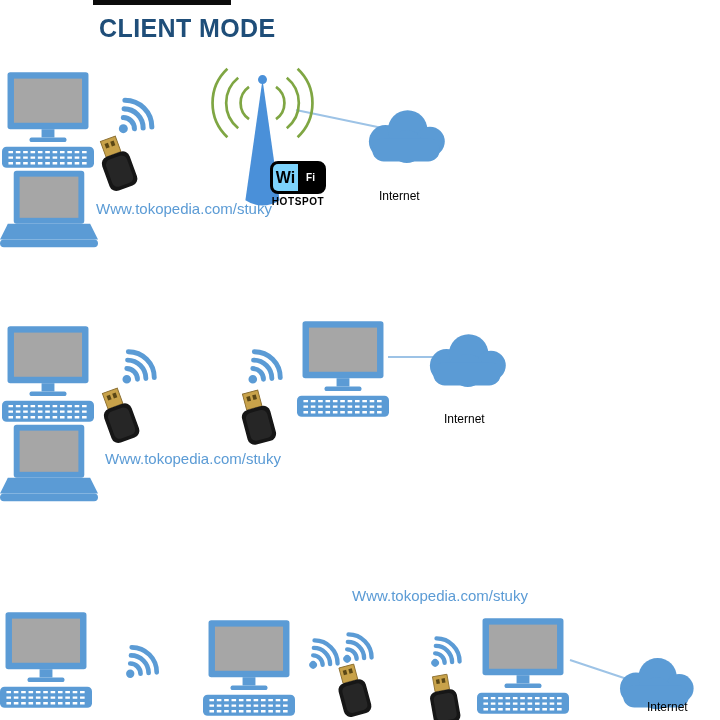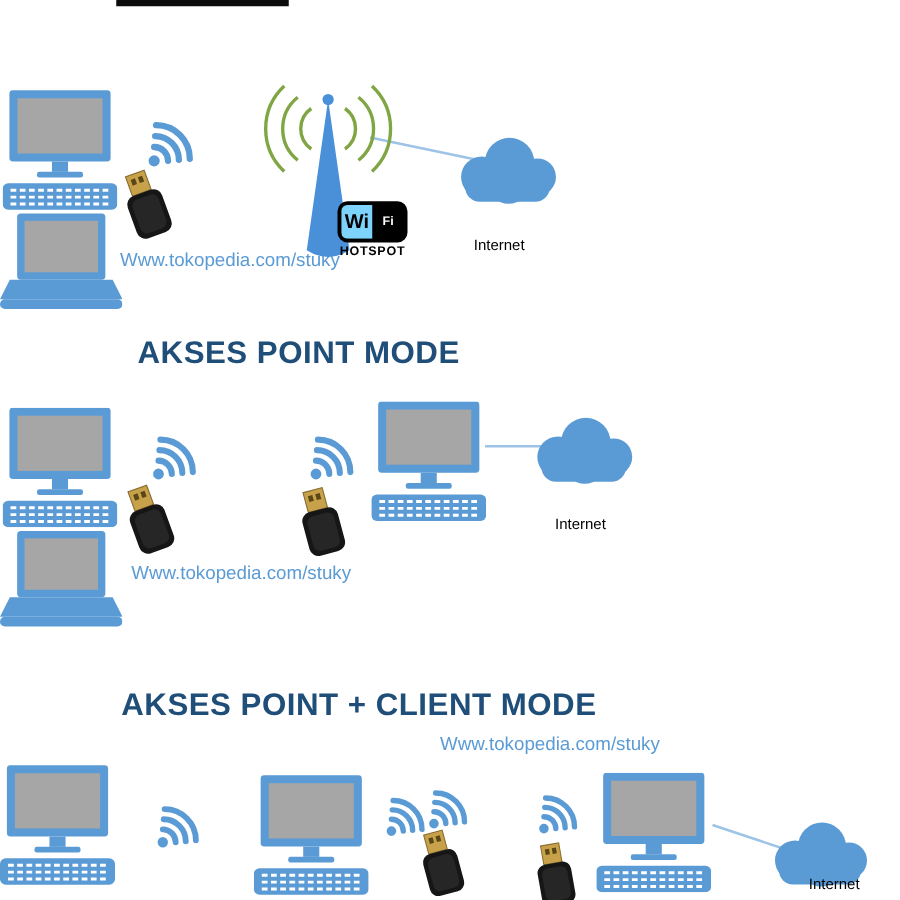--- a/index.html
+++ b/index.html
@@ -86,20 +86,21 @@
 <div class="canvas">
 
   <svg class="lines" width="720" height="720">
     <line x1="296" y1="110" x2="392" y2="130" stroke="#9dc3e6" stroke-width="2"></line>
     <line x1="388" y1="357" x2="446" y2="357" stroke="#9dc3e6" stroke-width="2"></line>
     <line x1="570" y1="660" x2="642" y2="684" stroke="#9dc3e6" stroke-width="2"></line>
   </svg>
 
   <div class="abs topbar" style="left:93px; top:0; width:138px; height:5px;"></div>
 
+  <div class="abs title" style="left:99px; top:14px;">CLIENT MODE</div>
 
   <div class="abs" style="left:2px; top:72px; width:92px; height:96px;">
     <svg class="icon">
         <use href="#sym-desktop"></use>
       </svg>
   </div>
   <div class="abs" style="left:0px; top:170px; width:98px; height:78px;">
     <svg class="icon">
         <use href="#sym-laptop"></use>
       </svg>
@@ -130,21 +131,20 @@
     <div class="hotspot-label">HOTSPOT</div>
   </div>
 
   <div class="abs" style="left:360px; top:102px; width:92px; height:66px;">
     <svg class="icon">
         <use href="#sym-cloud"></use>
       </svg>
   </div>
   <div class="abs net-label" style="left:379px; top:189px;">Internet</div>
 
-  <div class="abs title" style="left:110px; top:268px;">AKSES POINT MODE</div>
 
   <div class="abs" style="left:2px; top:326px; width:92px; height:96px;">
     <svg class="icon">
         <use href="#sym-desktop"></use>
       </svg>
   </div>
   <div class="abs" style="left:0px; top:424px; width:98px; height:78px;">
     <svg class="icon">
         <use href="#sym-laptop"></use>
       </svg>
@@ -176,21 +176,20 @@
         <use href="#sym-desktop"></use>
       </svg>
   </div>
   <div class="abs" style="left:421px; top:326px; width:92px; height:66px;">
     <svg class="icon">
         <use href="#sym-cloud"></use>
       </svg>
   </div>
   <div class="abs net-label" style="left:444px; top:412px;">Internet</div>
 
-  <div class="abs title" style="left:97px; top:550px;">AKSES POINT + CLIENT MODE</div>
   <div class="abs watermark" style="left:352px; top:587px;">Www.tokopedia.com/stuky</div>
 
   <div class="abs" style="left:0px; top:612px; width:92px; height:96px;">
     <svg class="icon">
         <use href="#sym-desktop"></use>
       </svg>
   </div>
   <div class="abs" style="left:116px; top:636px; width:52px; height:52px;">
     <svg class="icon">
         <use href="#sym-wifi"></use>

